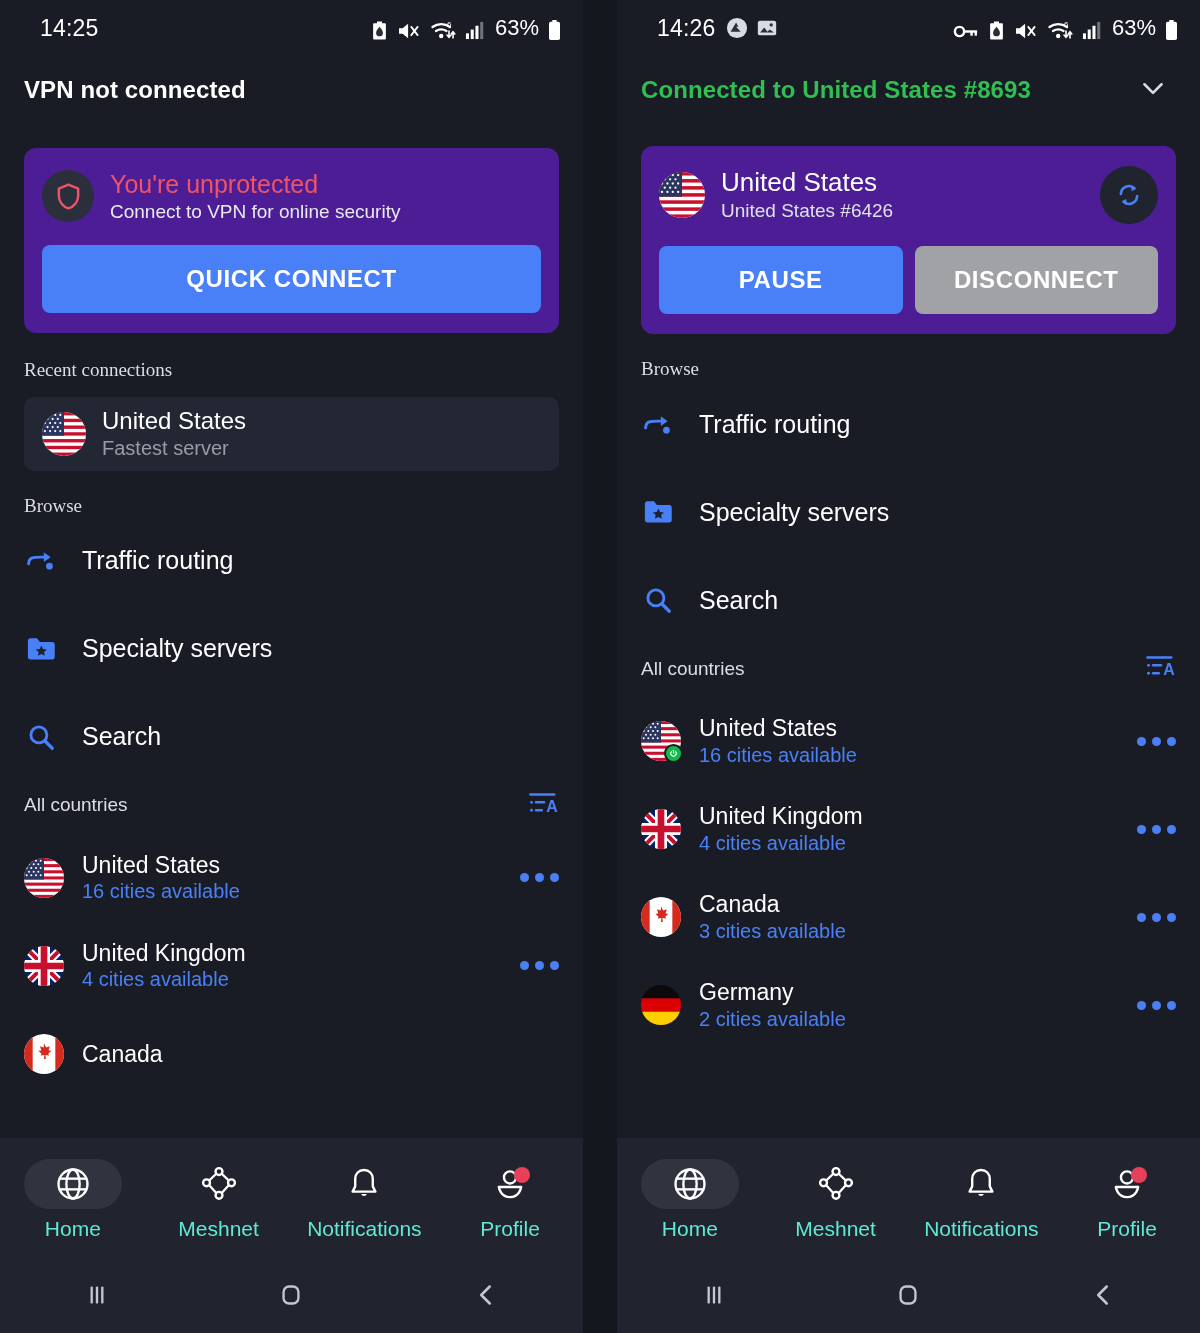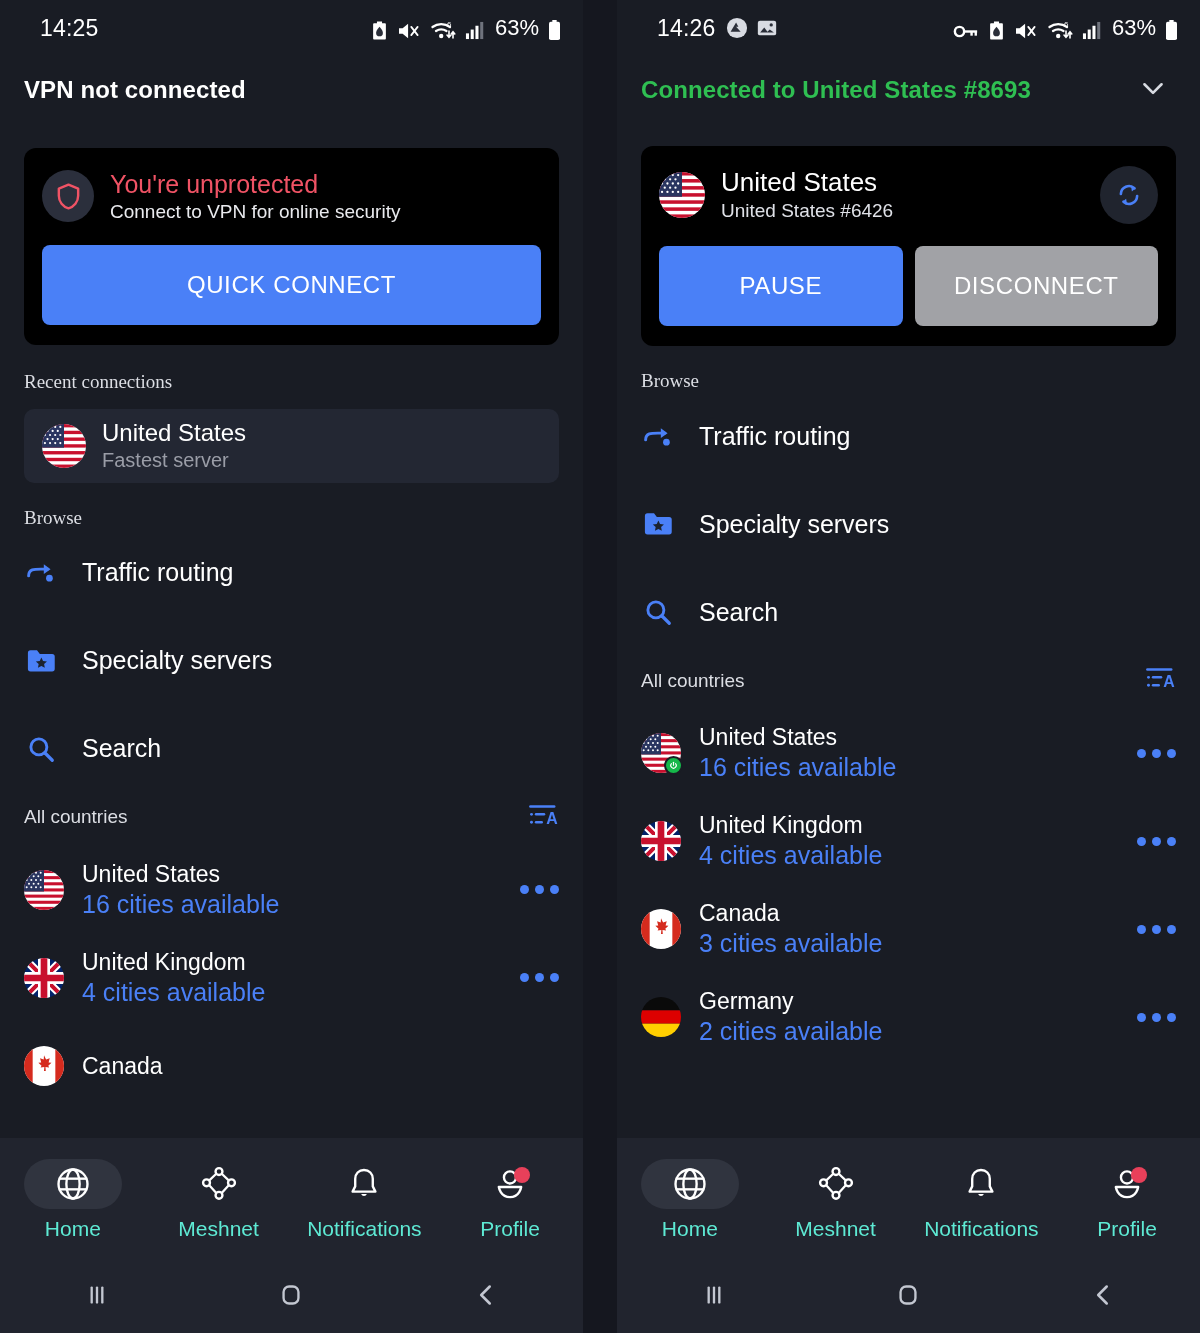--- a/index.html
+++ b/index.html
@@ -38,21 +38,21 @@
     display: flex; align-items: center; justify-content: space-between;
     min-height: 56px;
   }
   .header-title { font-size: 24px; font-weight: bold; color: #ffffff; letter-spacing: .1px; }
   .header-title.connected { color: #2fbf52; }
   .chev-btn { padding: 4px 8px; cursor: default; }
 
   
   .card {
     margin: 36px 24px 0 24px;
-    background: #000000;
+    background: #4c1d95;
     border-radius: 12px;
     padding: 22px 18px 20px 18px;
   }
   .card.right-card { margin-top: 34px; padding: 20px 18px 20px 18px; }
   .card-top { display: flex; align-items: center; gap: 16px; }
   .shield-circle {
     width: 52px; height: 52px; border-radius: 50%;
     background: #2b2f3c;
     display: flex; align-items: center; justify-content: center;
     flex: 0 0 52px;
@@ -72,23 +72,23 @@
 
   .refresh-circle {
     width: 58px; height: 58px; border-radius: 50%;
     background: #20242e;
     display: flex; align-items: center; justify-content: center;
     margin-left: auto; flex: 0 0 58px;
   }
 
   .btn-row { display: flex; gap: 12px; margin-top: 22px; }
   .btn {
-    height: 80px; border-radius: 8px;
+    height: 68px; border-radius: 8px;
     display: flex; align-items: center; justify-content: center;
-    font-size: 24px; font-weight: normal; letter-spacing: .6px;
+    font-size: 24px; font-weight: bold; letter-spacing: .6px;
     color: #ffffff;
     border: none; cursor: default;
     font-family: "Liberation Sans", sans-serif;
   }
   .btn-primary { background: #4a80f7; flex: 1; }
   .btn-grey { background: #a1a2a6; flex: 1; color: #ffffff; }
 
   
   .section-label {
     font-size: 19px; color: #dcdee4;
@@ -123,21 +123,21 @@
   }
   .allc-title { font-size: 19px; color: #dcdee4; }
 
   .country-list { padding: 0 24px; margin-top: 14px; }
   .country-row {
     display: flex; align-items: center; gap: 18px;
     height: 88px;
   }
   .country-texts { display: flex; flex-direction: column; gap: 2px; }
   .country-name { font-size: 23px; color: #ffffff; line-height: 1.15; }
-  .country-sub { font-size: 25px; color: #4a80f7; line-height: 1.15; }
+  .country-sub { font-size: 20px; color: #4a80f7; line-height: 1.15; }
   .dots { margin-left: auto; display: flex; gap: 6px; align-items: center; }
   .dot { width: 9px; height: 9px; border-radius: 50%; background: #4a80f7; display: block; }
 
   .flag-wrap { position: relative; flex: 0 0 40px; width: 40px; height: 40px; }
   .flag-sm { width: 40px; height: 40px; border-radius: 50%; overflow: hidden; display: block; }
   .flag-sm svg { display: block; width: 100%; height: 100%; }
   .power-badge {
     position: absolute; right: -2px; bottom: -2px;
     width: 19px; height: 19px; border-radius: 50%;
     background: #15b84a; border: 2px solid #191c24;

